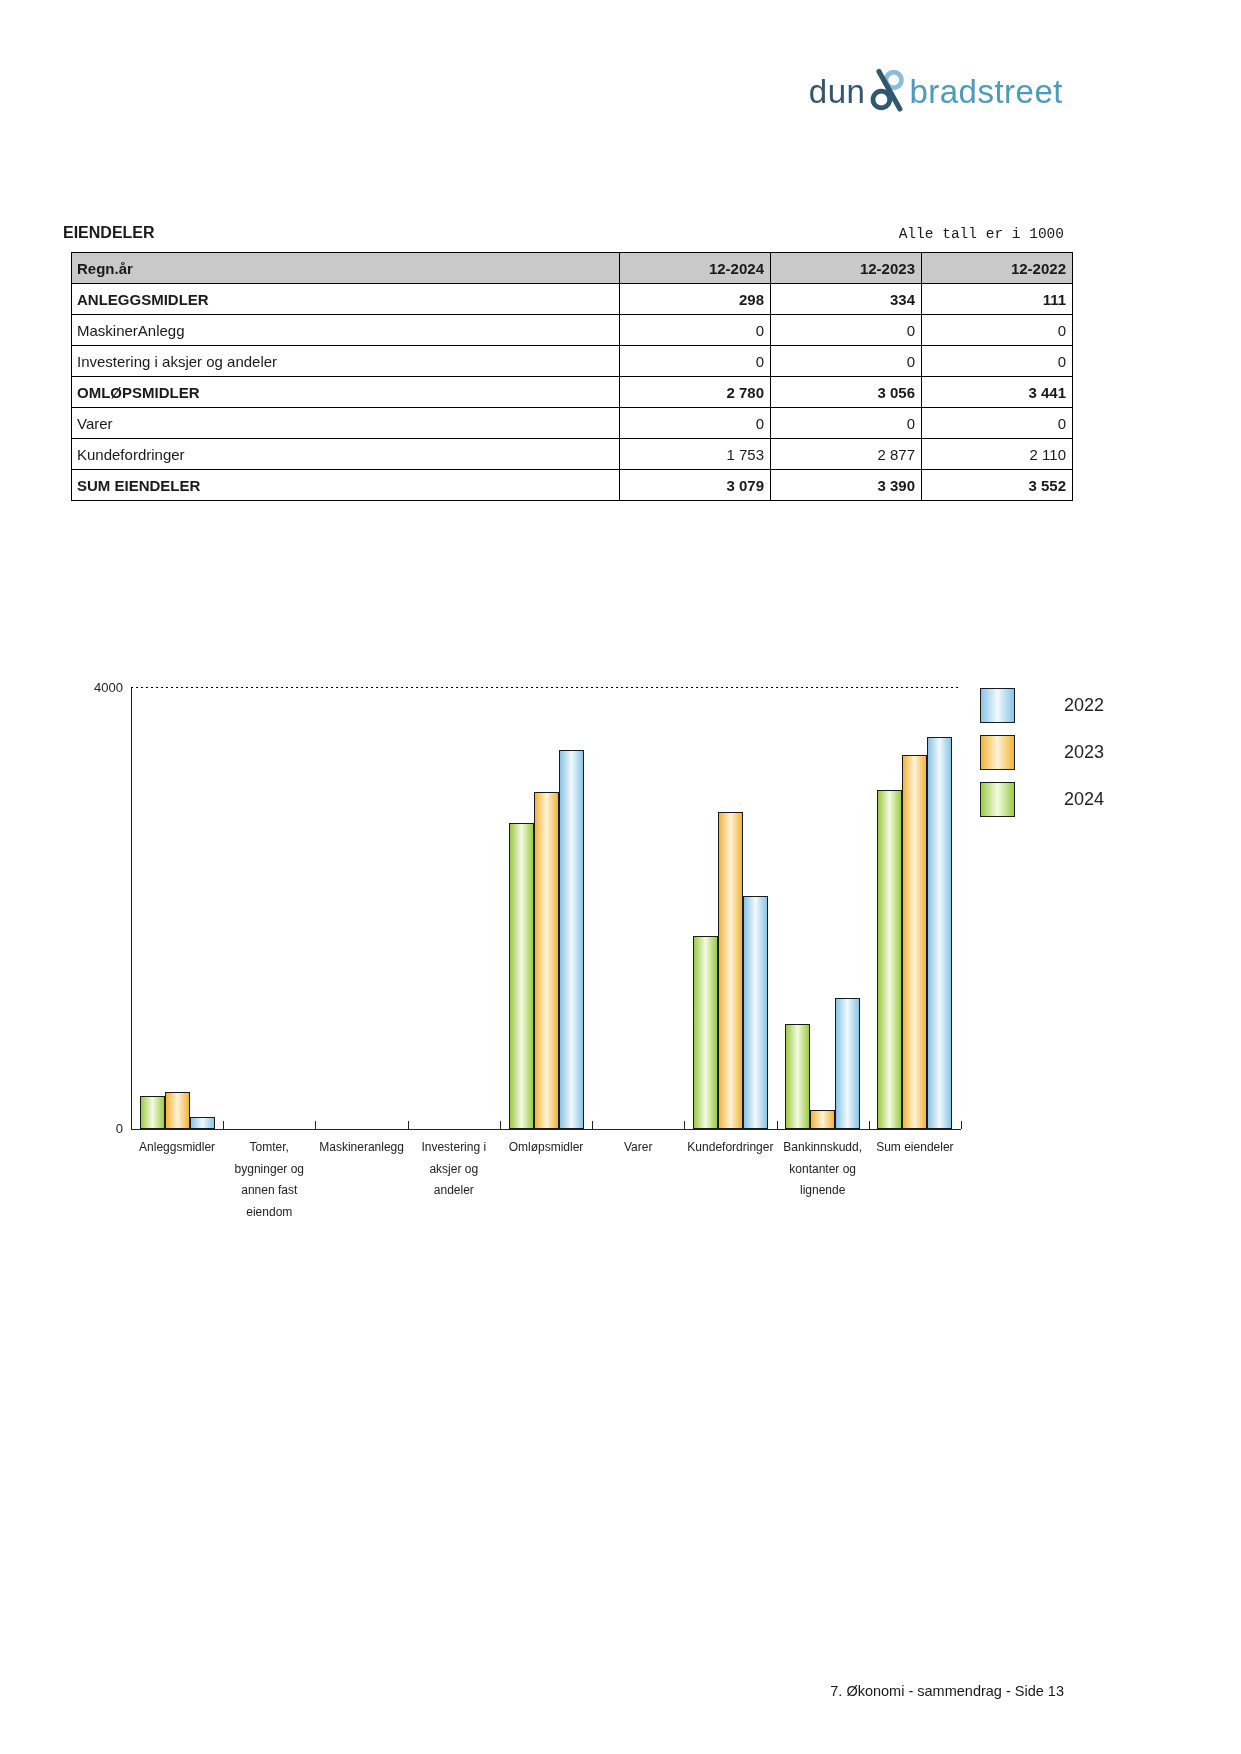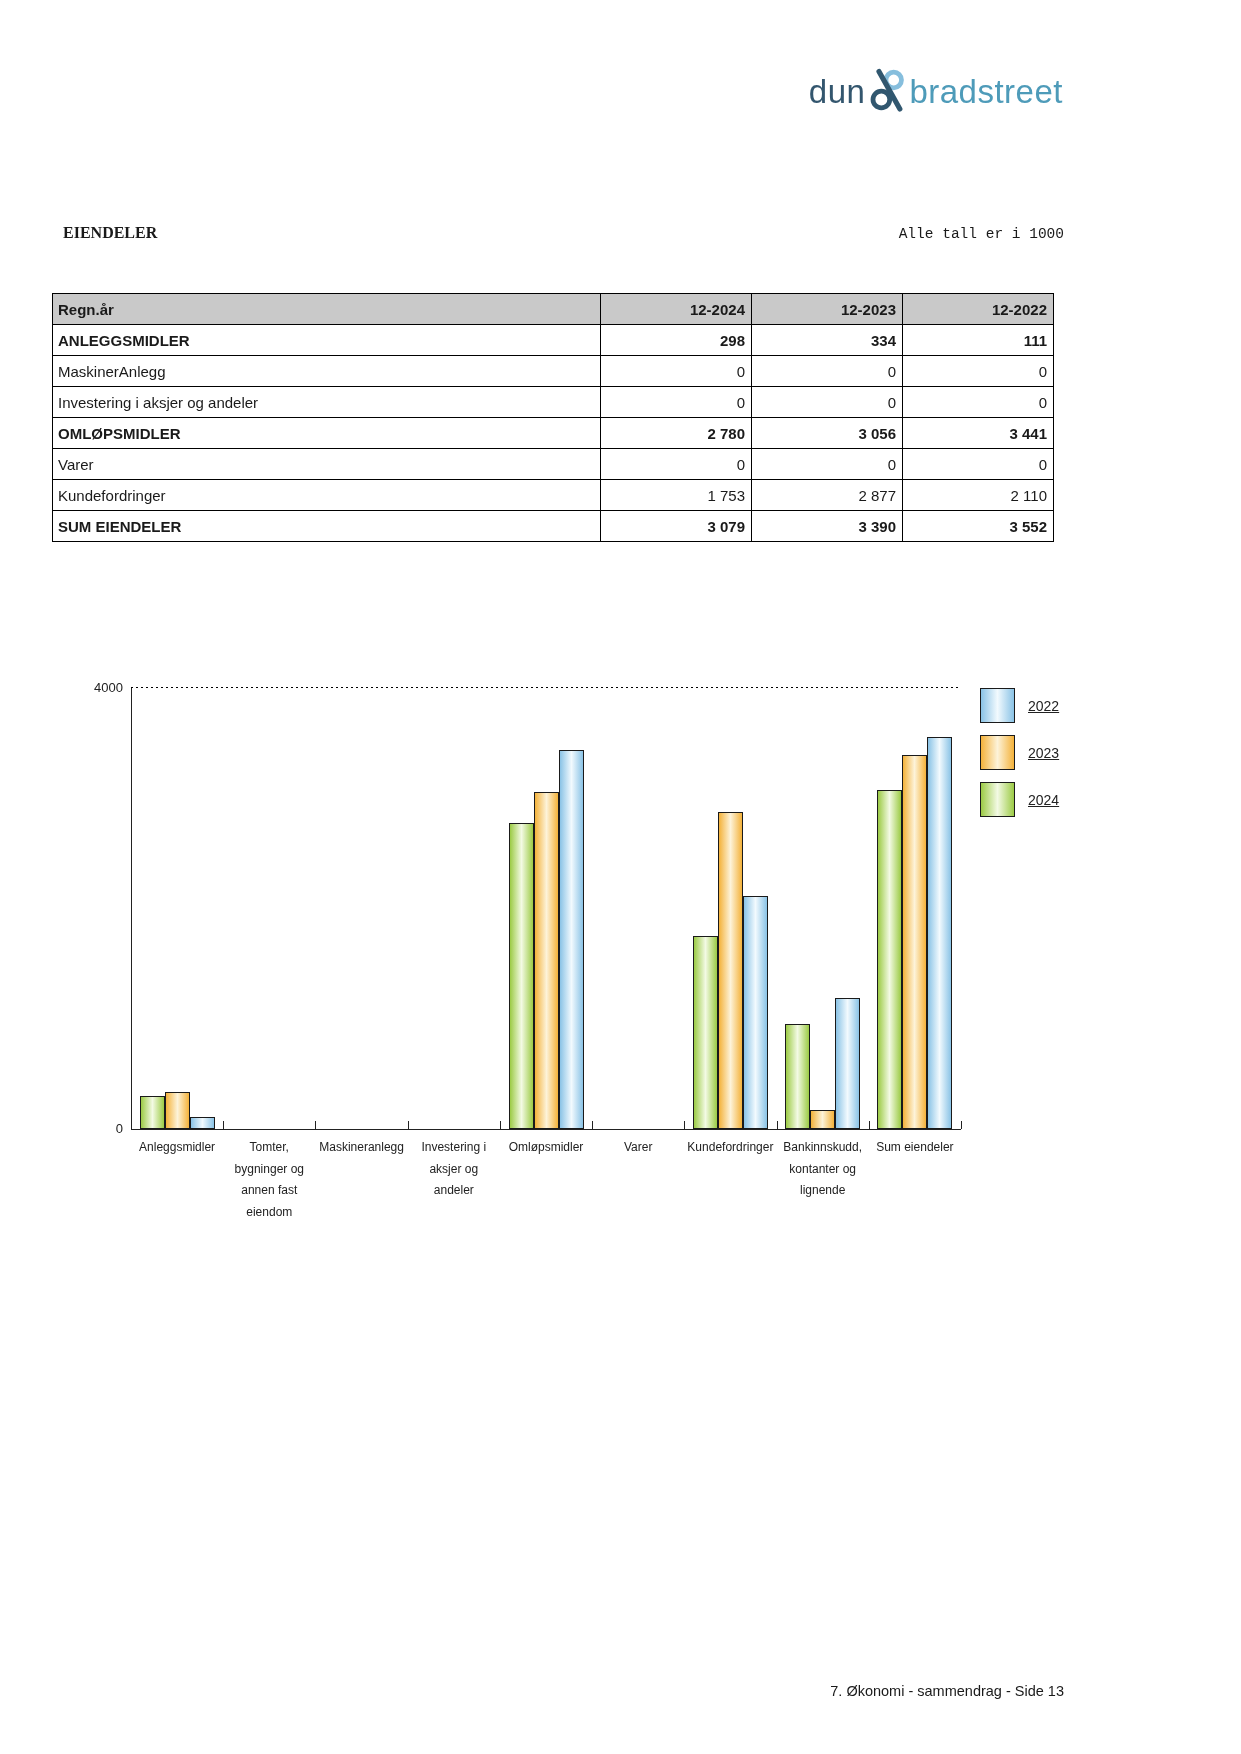--- a/index.html
+++ b/index.html
@@ -8,43 +8,43 @@
 
   
   .logo{position:absolute;top:68px;left:63px;width:1000px;text-align:right;white-space:nowrap;}
   .logo .word{font-size:33px;letter-spacing:.5px;vertical-align:middle;}
   .logo .dun{color:#33566e;}
   .logo .brad{color:#4e9bb9;}
   .logo svg{vertical-align:middle;margin:0 2px 4px 4px;}
 
   
   .title-row{position:absolute;top:224px;left:63px;width:1001px;display:flex;justify-content:space-between;align-items:baseline;}
-  .doc-title{font-size:16px;font-weight:bold;font-family:Liberation Serif, serif;}
+  .doc-title{font-size:16px;font-weight:bold;}
   .unit-note{font-size:14.5px;font-family:Liberation Mono, monospace;}
 
   
-  table.fin{position:absolute;top:252px;left:52px;width:1001px;border-collapse:collapse;table-layout:fixed;margin-top:41px;}
+  table.fin{position:absolute;top:252px;left:71px;width:1001px;border-collapse:collapse;table-layout:fixed;}
   table.fin td{border:1px solid #000;height:30px;font-size:15px;padding:0 6px;overflow:hidden;white-space:nowrap;vertical-align:middle;}
   table.fin td.lbl{text-align:left;padding-left:5px;}
   table.fin td.num{text-align:right;}
   table.fin tr.hdr td{background:#c9c9c9;font-weight:bold;}
   table.fin tr.bold td{font-weight:bold;}
 
   
   #chart{position:absolute;top:0;left:0;width:1241px;height:1292px;pointer-events:none;}
   .axis-y{position:absolute;left:131px;top:688px;width:1px;height:441px;background:#222;}
   .axis-x{position:absolute;left:131px;top:1129px;width:830px;height:1px;background:#222;}
   .gridline-top{position:absolute;left:131px;top:687px;width:830px;height:1px;
     background:repeating-linear-gradient(90deg,#000 0 2px,transparent 2px 5px);}
   .ytick-label{position:absolute;left:36px;width:87px;text-align:right;font-size:13px;color:#222;}
   .tick{position:absolute;top:1121px;width:1px;height:8px;background:#222;}
   .bar{position:absolute;border:1px solid #1a1a1a;box-sizing:border-box;}
   .cat-label{position:absolute;top:1137px;width:110px;text-align:center;font-size:12px;line-height:21.5px;color:#222;}
   .legend-swatch{position:absolute;left:980px;width:35px;height:35px;border:1px solid #1a1a1a;box-sizing:border-box;}
-  .legend-label{position:absolute;left:1028px;width:60px;height:35px;display:flex;align-items:center;font-size:14px;color:#222;text-decoration:underline;}
+  .legend-label{position:absolute;left:1064px;width:60px;height:35px;display:flex;align-items:center;font-size:18px;color:#222;}
 
   
   .footer{position:absolute;top:1683px;left:63px;width:1001px;text-align:right;font-size:14.5px;color:#1a1a1a;}
 </style>
 </head>
 <body>
 
 <div id="page">
 
   <div class="logo">

